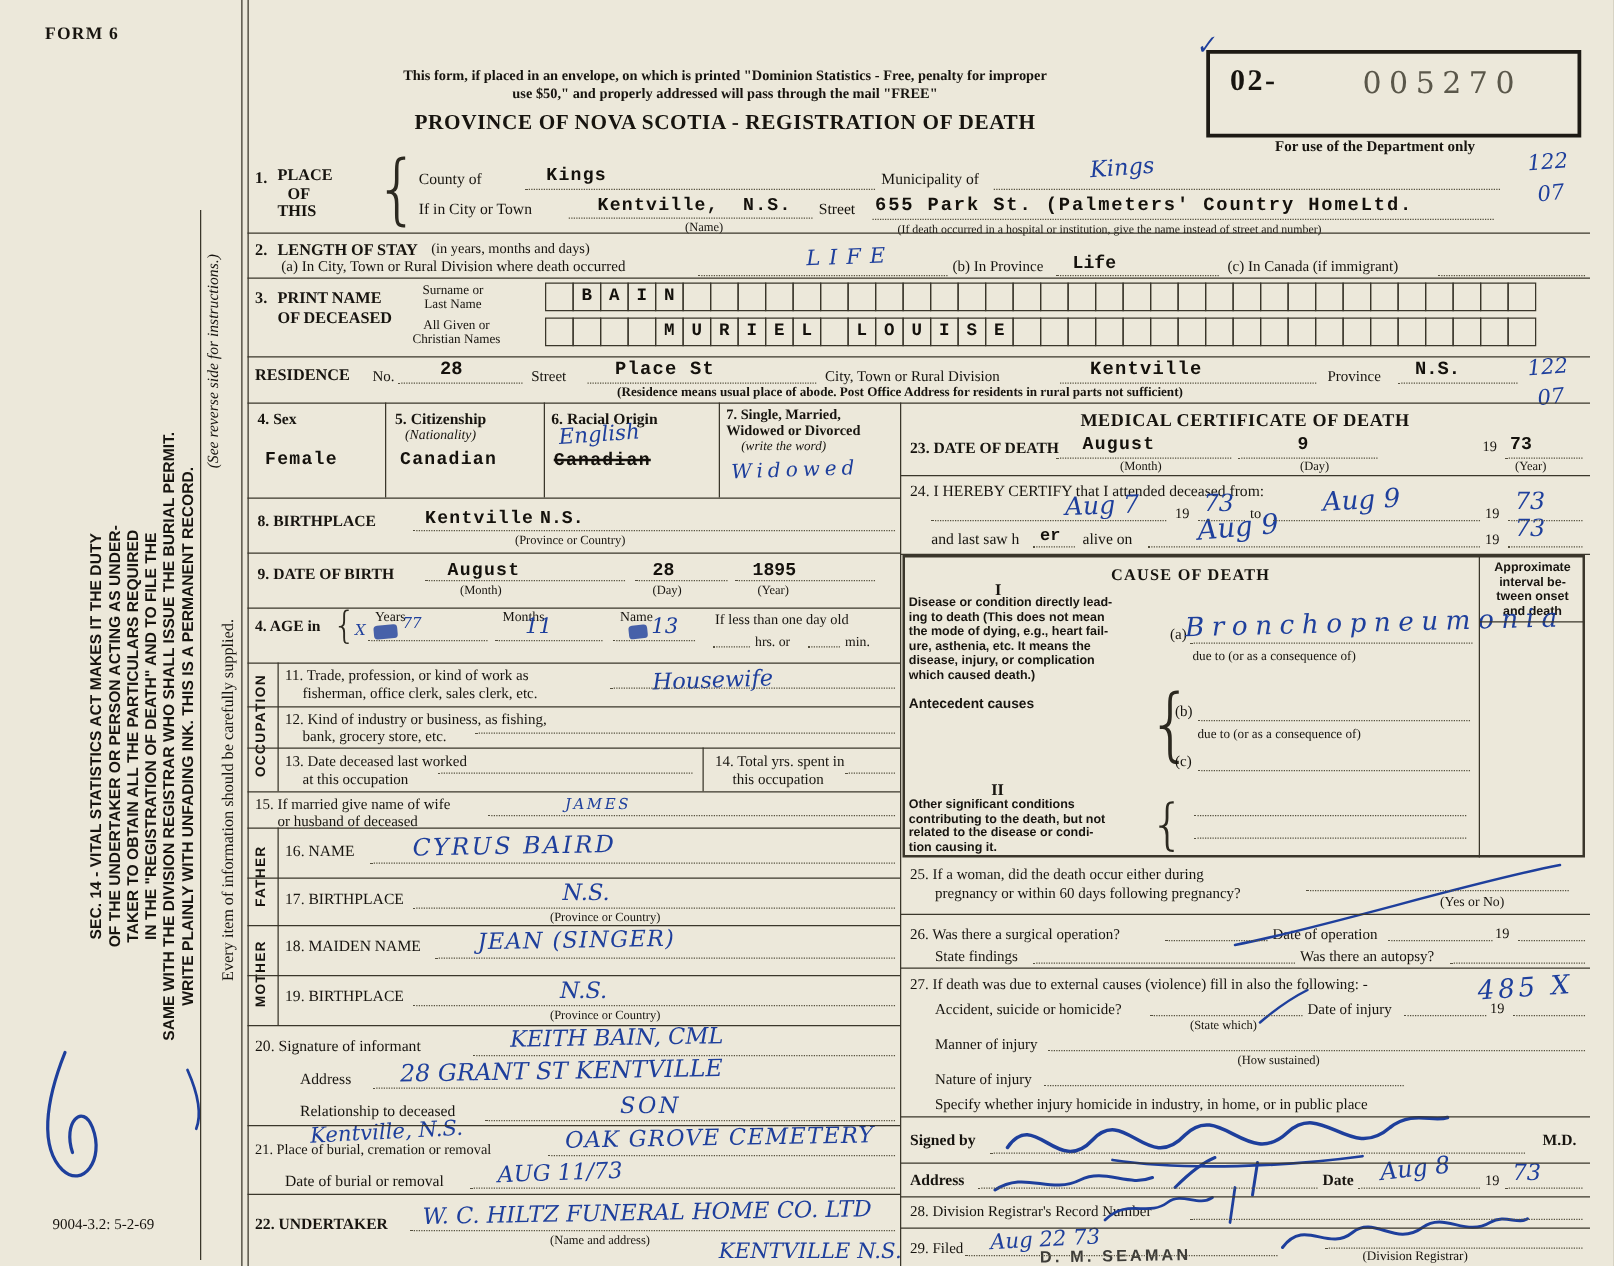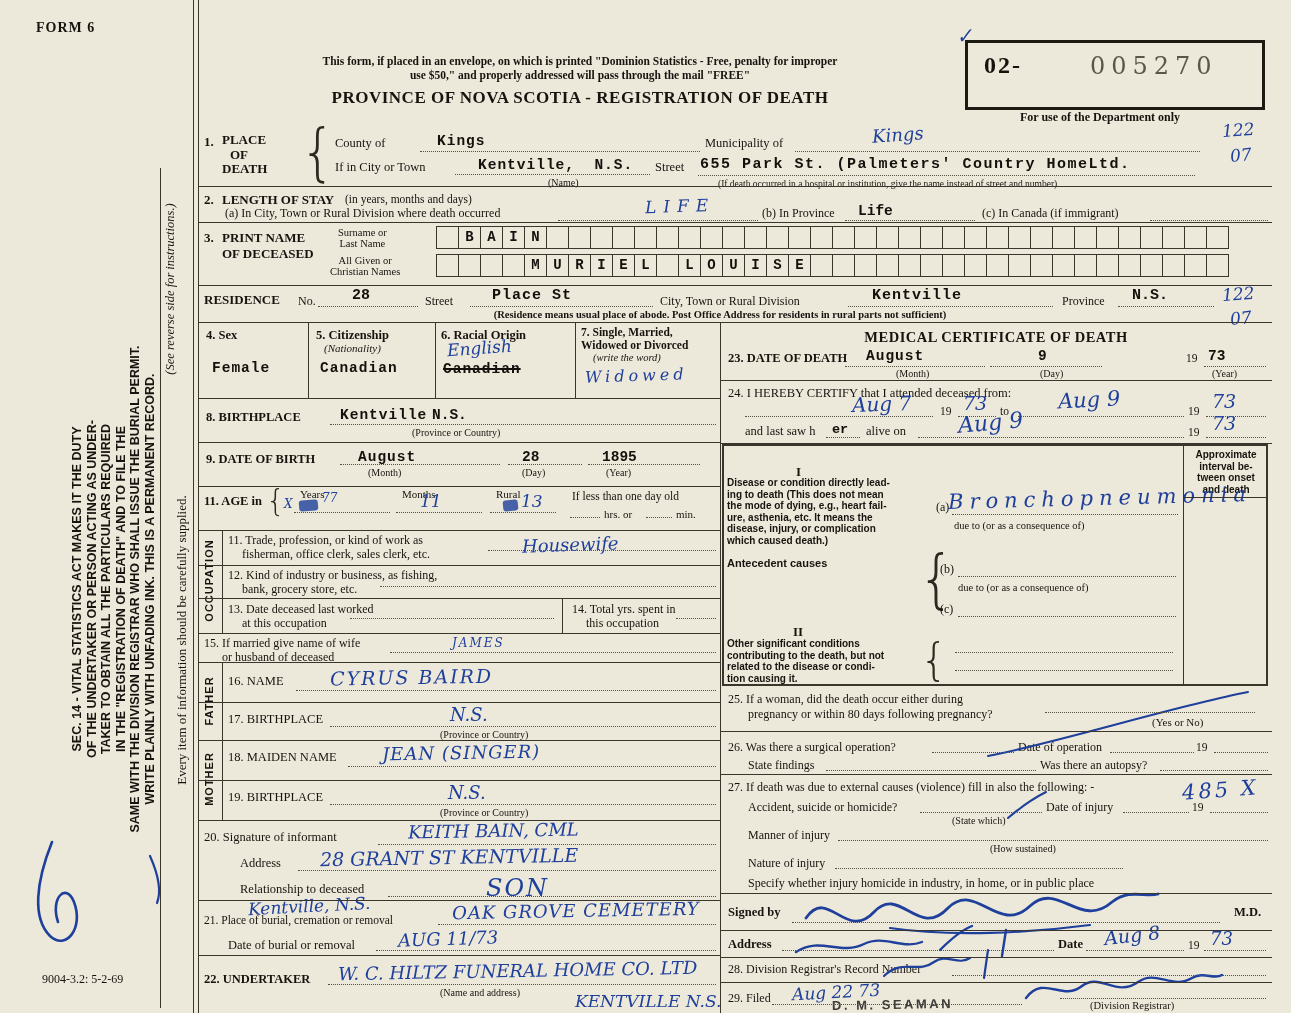--- a/index.html
+++ b/index.html
@@ -52,21 +52,21 @@
   <div class="deptbox" style="left:965px;top:40px;width:294px;height:64px"></div>
   <span class="l b" style="left:984px;top:52px;font-size:24px;letter-spacing:2px">02-</span>
   <span class="l" style="left:1090px;top:52px;font-family:'DejaVu Serif',serif;font-size:24px;letter-spacing:6px;color:#5a574a">005270</span>
   <span class="l b f12" style="left:1020px;top:110px">For use of the Department only</span>
   <span class="l hw" style="left:1222px;top:120px;font-size:17px;transform:rotate(-4deg)">122</span>
   <span class="l hw" style="left:1230px;top:145px;font-size:17px;transform:rotate(-6deg)">07</span>
 
   <span class="l b f13" style="left:204px;top:134px">1.</span>
   <span class="l b f13" style="left:222px;top:132px">PLACE</span>
   <span class="l b f13" style="left:230px;top:147px">OF</span>
-  <span class="l b f13" style="left:222px;top:161px">DEATH</span>
+  <span class="l b f13" style="left:222px;top:161px">THIS</span>
   <span class="brace" style="left:300px;top:124px;font-size:56px;transform:scaleY(1.1)">{</span>
   <span class="l f125" style="left:335px;top:136px">County of</span>
   <span class="l tw" style="left:437px;top:133px;font-size:14.5px;letter-spacing:1px">Kings</span>
   <span class="l f125" style="left:705px;top:136px">Municipality of</span>
   <span class="l hw" style="left:872px;top:124px;font-size:18px;transform:rotate(-4deg)">Kings</span>
   <span class="l f125" style="left:335px;top:160px">If in City or Town</span>
   <span class="l tw" style="left:478px;top:157px;font-size:14.5px;letter-spacing:1px">Kentville,  N.S.</span>
   <span class="l f10" style="left:548px;top:177px">(Name)</span>
   <span class="l f125" style="left:655px;top:160px">Street</span>
   <span class="l tw" style="left:700px;top:156px;font-size:15px;letter-spacing:1.5px">655 Park St. (Palmeters' Country HomeLtd.</span>
@@ -197,29 +197,29 @@
   <span class="l f10" style="left:412px;top:427px">(Province or Country)</span>
 
   <span class="l b f125" style="left:206px;top:452px">9. DATE OF BIRTH</span>
   <span class="l tw" style="left:358px;top:449px;font-size:14.5px;letter-spacing:1px">August</span>
   <span class="l f10" style="left:368px;top:467px">(Month)</span>
   <span class="l tw" style="left:522px;top:449px;font-size:14.5px">28</span>
   <span class="l f10" style="left:522px;top:467px">(Day)</span>
   <span class="l tw" style="left:602px;top:449px;font-size:14.5px">1895</span>
   <span class="l f10" style="left:606px;top:467px">(Year)</span>
 
-  <span class="l b f125" style="left:204px;top:494px">11. AGE in</span>
+  <span class="l b f125" style="left:204px;top:494px">4. AGE in</span>
   <span class="brace" style="left:266px;top:486px;font-size:30px">{</span>
   <span class="l f11" style="left:300px;top:488px">Years</span>
   <span class="l hw" style="left:284px;top:497px;font-size:12px">X</span>
   <div class="blot" style="left:299px;top:500px;width:19px;height:11px;transform:rotate(-5deg)"></div>
   <span class="l hw" style="left:322px;top:491px;font-size:12px">77</span>
   <span class="l f11" style="left:402px;top:488px">Months</span>
   <span class="l hw" style="left:420px;top:491px;font-size:17px">11</span>
-  <span class="l f11" style="left:496px;top:488px">Rural</span>
+  <span class="l f11" style="left:496px;top:488px">Name</span>
   <div class="blot" style="left:503px;top:500px;width:15px;height:11px;transform:rotate(-6deg)"></div>
   <span class="l hw" style="left:521px;top:491px;font-size:17px">13</span>
   <span class="l f115" style="left:572px;top:490px">If less than one day old</span>
   <span class="l f11" style="left:604px;top:508px">hrs. or</span>
   <span class="l f11" style="left:676px;top:508px">min.</span>
 
   <div class="rot sans b" style="left:203px;top:631px;width:101px;font-size:11px;letter-spacing:1px;text-align:center">OCCUPATION</div>
   <span class="l f12" style="left:228px;top:533px">11. Trade, profession, or kind of work as</span>
   <span class="l f12" style="left:242px;top:547px">fisherman, office clerk, sales clerk, etc.</span>
   <span class="l hw" style="left:522px;top:534px;font-size:18px;transform:rotate(-2deg)">Housewife</span>
@@ -246,21 +246,21 @@
   <span class="l hw" style="left:382px;top:742px;font-size:18px;letter-spacing:1px;transform:rotate(-1deg)">JEAN (SINGER)</span>
   <span class="l f125" style="left:228px;top:790px">19. BIRTHPLACE</span>
   <span class="l hw" style="left:448px;top:782px;font-size:18px">N.S.</span>
   <span class="l f10" style="left:440px;top:807px">(Province or Country)</span>
 
   <span class="l f125" style="left:204px;top:830px">20. Signature of informant</span>
   <span class="l hw" style="left:408px;top:820px;font-size:18px;transform:rotate(-1deg)">KEITH BAIN, CML</span>
   <span class="l f125" style="left:240px;top:856px">Address</span>
   <span class="l hw" style="left:320px;top:846px;font-size:19px;transform:rotate(-1deg)">28 GRANT ST KENTVILLE</span>
   <span class="l f125" style="left:240px;top:882px">Relationship to deceased</span>
-  <span class="l hw" style="left:486px;top:874px;font-size:24px;letter-spacing:2px">SON</span>
+  <span class="l hw" style="left:496px;top:874px;font-size:18px;letter-spacing:2px">SON</span>
 
   <span class="l hw" style="left:248px;top:896px;font-size:17px;transform:rotate(-3deg)">Kentville, N.S.</span>
   <span class="l f115" style="left:204px;top:914px">21. Place of burial, cremation or removal</span>
   <span class="l hw" style="left:452px;top:900px;font-size:18px;letter-spacing:1px;transform:rotate(-1deg)">OAK GROVE CEMETERY</span>
   <span class="l f125" style="left:228px;top:938px">Date of burial or removal</span>
   <span class="l hw" style="left:398px;top:928px;font-size:18px;transform:rotate(-2deg)">AUG 11/73</span>
 
   <span class="l b f125" style="left:204px;top:972px">22. UNDERTAKER</span>
   <span class="l hw" style="left:338px;top:960px;font-size:18px;transform:rotate(-1deg)">W. C. HILTZ FUNERAL HOME CO. LTD</span>
   <span class="l f10" style="left:440px;top:987px">(Name and address)</span>
@@ -285,20 +285,21 @@
   <span class="l f115" style="left:1188px;top:405px">19</span>
   <span class="l hw" style="left:1212px;top:390px;font-size:19px">73</span>
   <span class="l f125" style="left:745px;top:424px">and last saw h</span>
   <span class="l tw" style="left:832px;top:422px;font-size:13.5px">er</span>
   <span class="l f125" style="left:866px;top:424px">alive on</span>
   <span class="l hw" style="left:958px;top:410px;font-size:22px;transform:rotate(-5deg)">Aug 9</span>
   <span class="l f115" style="left:1188px;top:426px">19</span>
   <span class="l hw" style="left:1212px;top:412px;font-size:19px">73</span>
 
   <div class="causebox" style="left:722px;top:444px;width:546px;height:242px"></div>
+  <div class="l b f13" style="left:722px;top:452px;width:461px;text-align:center;letter-spacing:1px">CAUSE OF DEATH</div>
   <div class="l pre sans b f10" style="left:1186px;top:449px;width:80px;text-align:center;line-height:11.5px">Approximate
 interval be-
 tween onset
 and death</div>
   <span class="l b f13" style="left:796px;top:464px">I</span>
   <div class="l pre sans b" style="left:727px;top:477px;width:210px;font-size:10px;line-height:11.5px;white-space:pre-line">Disease or condition directly lead-
 ing to death (This does not mean
 the mode of dying, e.g., heart fail-
 ure, asthenia, etc. It means the
 disease, injury, or complication
@@ -312,21 +313,21 @@
   <span class="l f105" style="left:958px;top:582px">due to (or as a consequence of)</span>
   <span class="l f12" style="left:940px;top:602px">(c)</span>
   <span class="l b f13" style="left:793px;top:624px">II</span>
   <div class="l pre sans b" style="left:727px;top:638px;width:212px;font-size:10px;line-height:11.5px">Other significant conditions
 contributing to the death, but not
 related to the disease or condi-
 tion causing it.</div>
   <span class="brace" style="left:920px;top:638px;font-size:44px">{</span>
 
   <span class="l f12" style="left:728px;top:692px">25. If a woman, did the death occur either during</span>
-  <span class="l f12" style="left:748px;top:707px">pregnancy or within 80 days following pregnancy?</span>
+  <span class="l f12" style="left:748px;top:707px">pregnancy or within 60 days following pregnancy?</span>
   <span class="l f11" style="left:1152px;top:716px">(Yes or No)</span>
 
   <span class="l f12" style="left:728px;top:740px">26. Was there a surgical operation?</span>
   <span class="l f12" style="left:1018px;top:740px">Date of operation</span>
   <span class="l f115" style="left:1196px;top:741px">19</span>
   <span class="l f12" style="left:748px;top:758px">State findings</span>
   <span class="l f12" style="left:1040px;top:758px">Was there an autopsy?</span>
 
   <span class="l f12" style="left:728px;top:780px">27. If death was due to external causes (violence) fill in also the following: -</span>
   <span class="l hw" style="left:1182px;top:778px;font-size:21px;letter-spacing:3px;transform:rotate(-4deg)">485 X</span>

